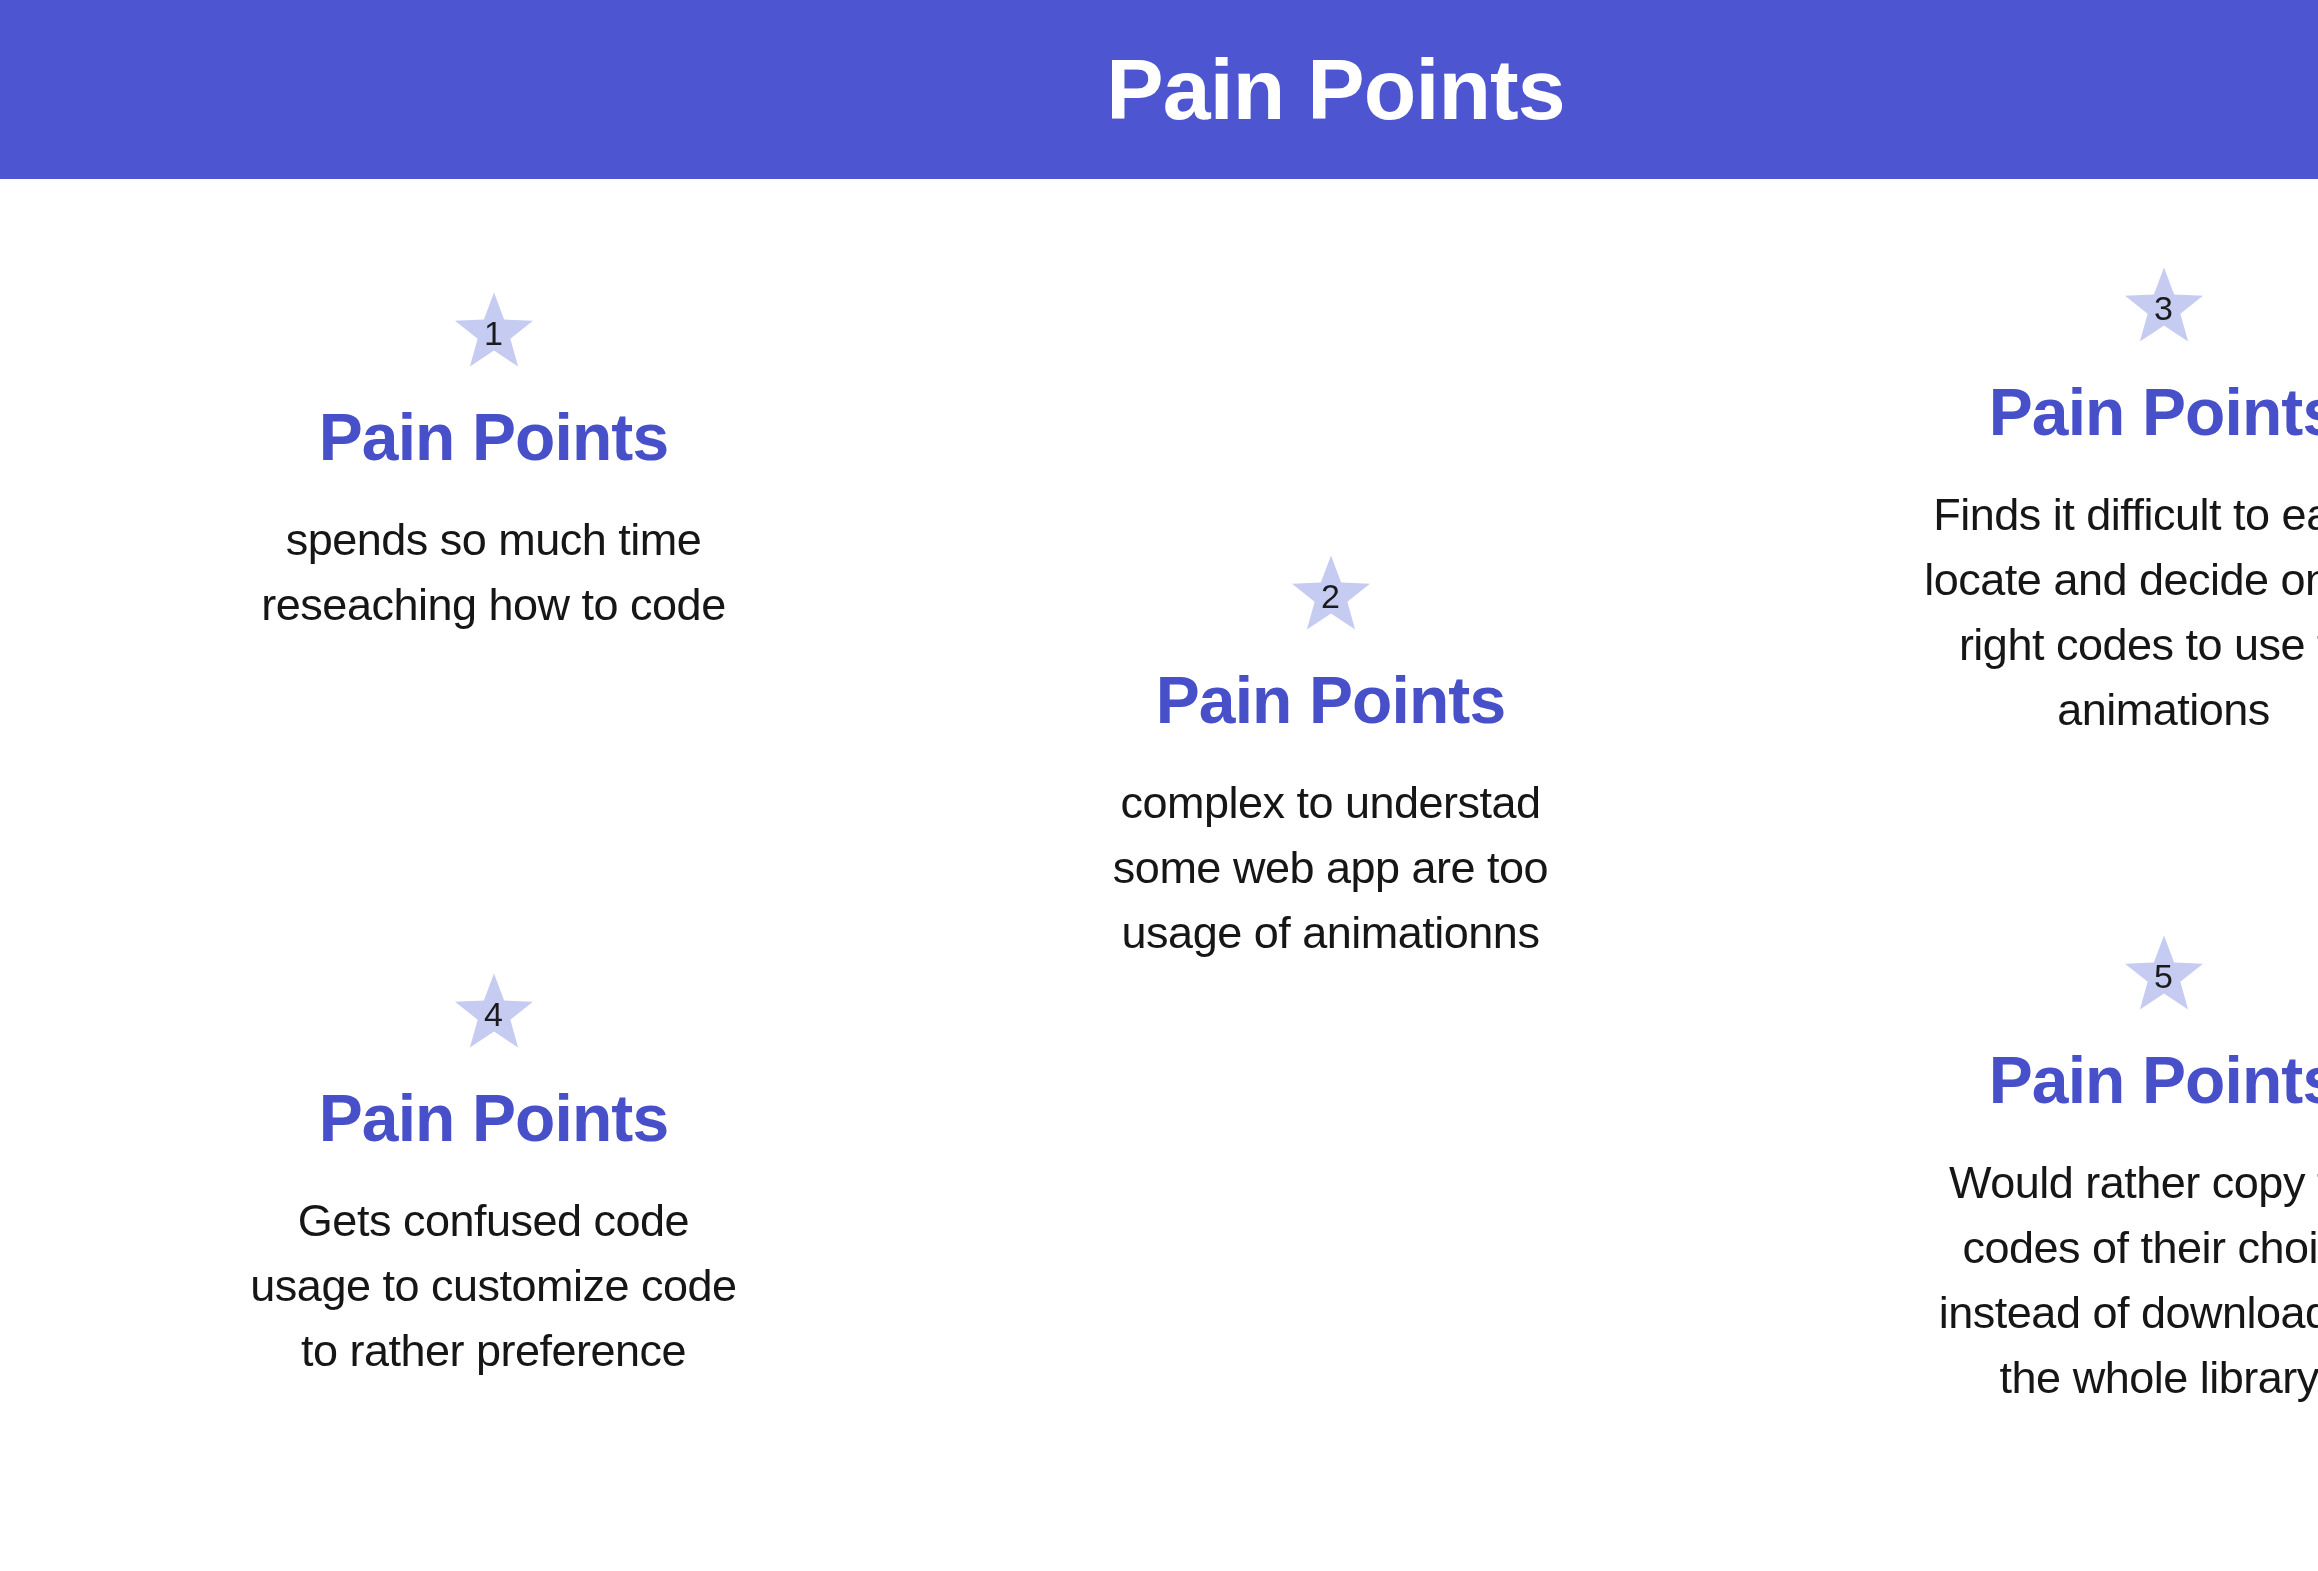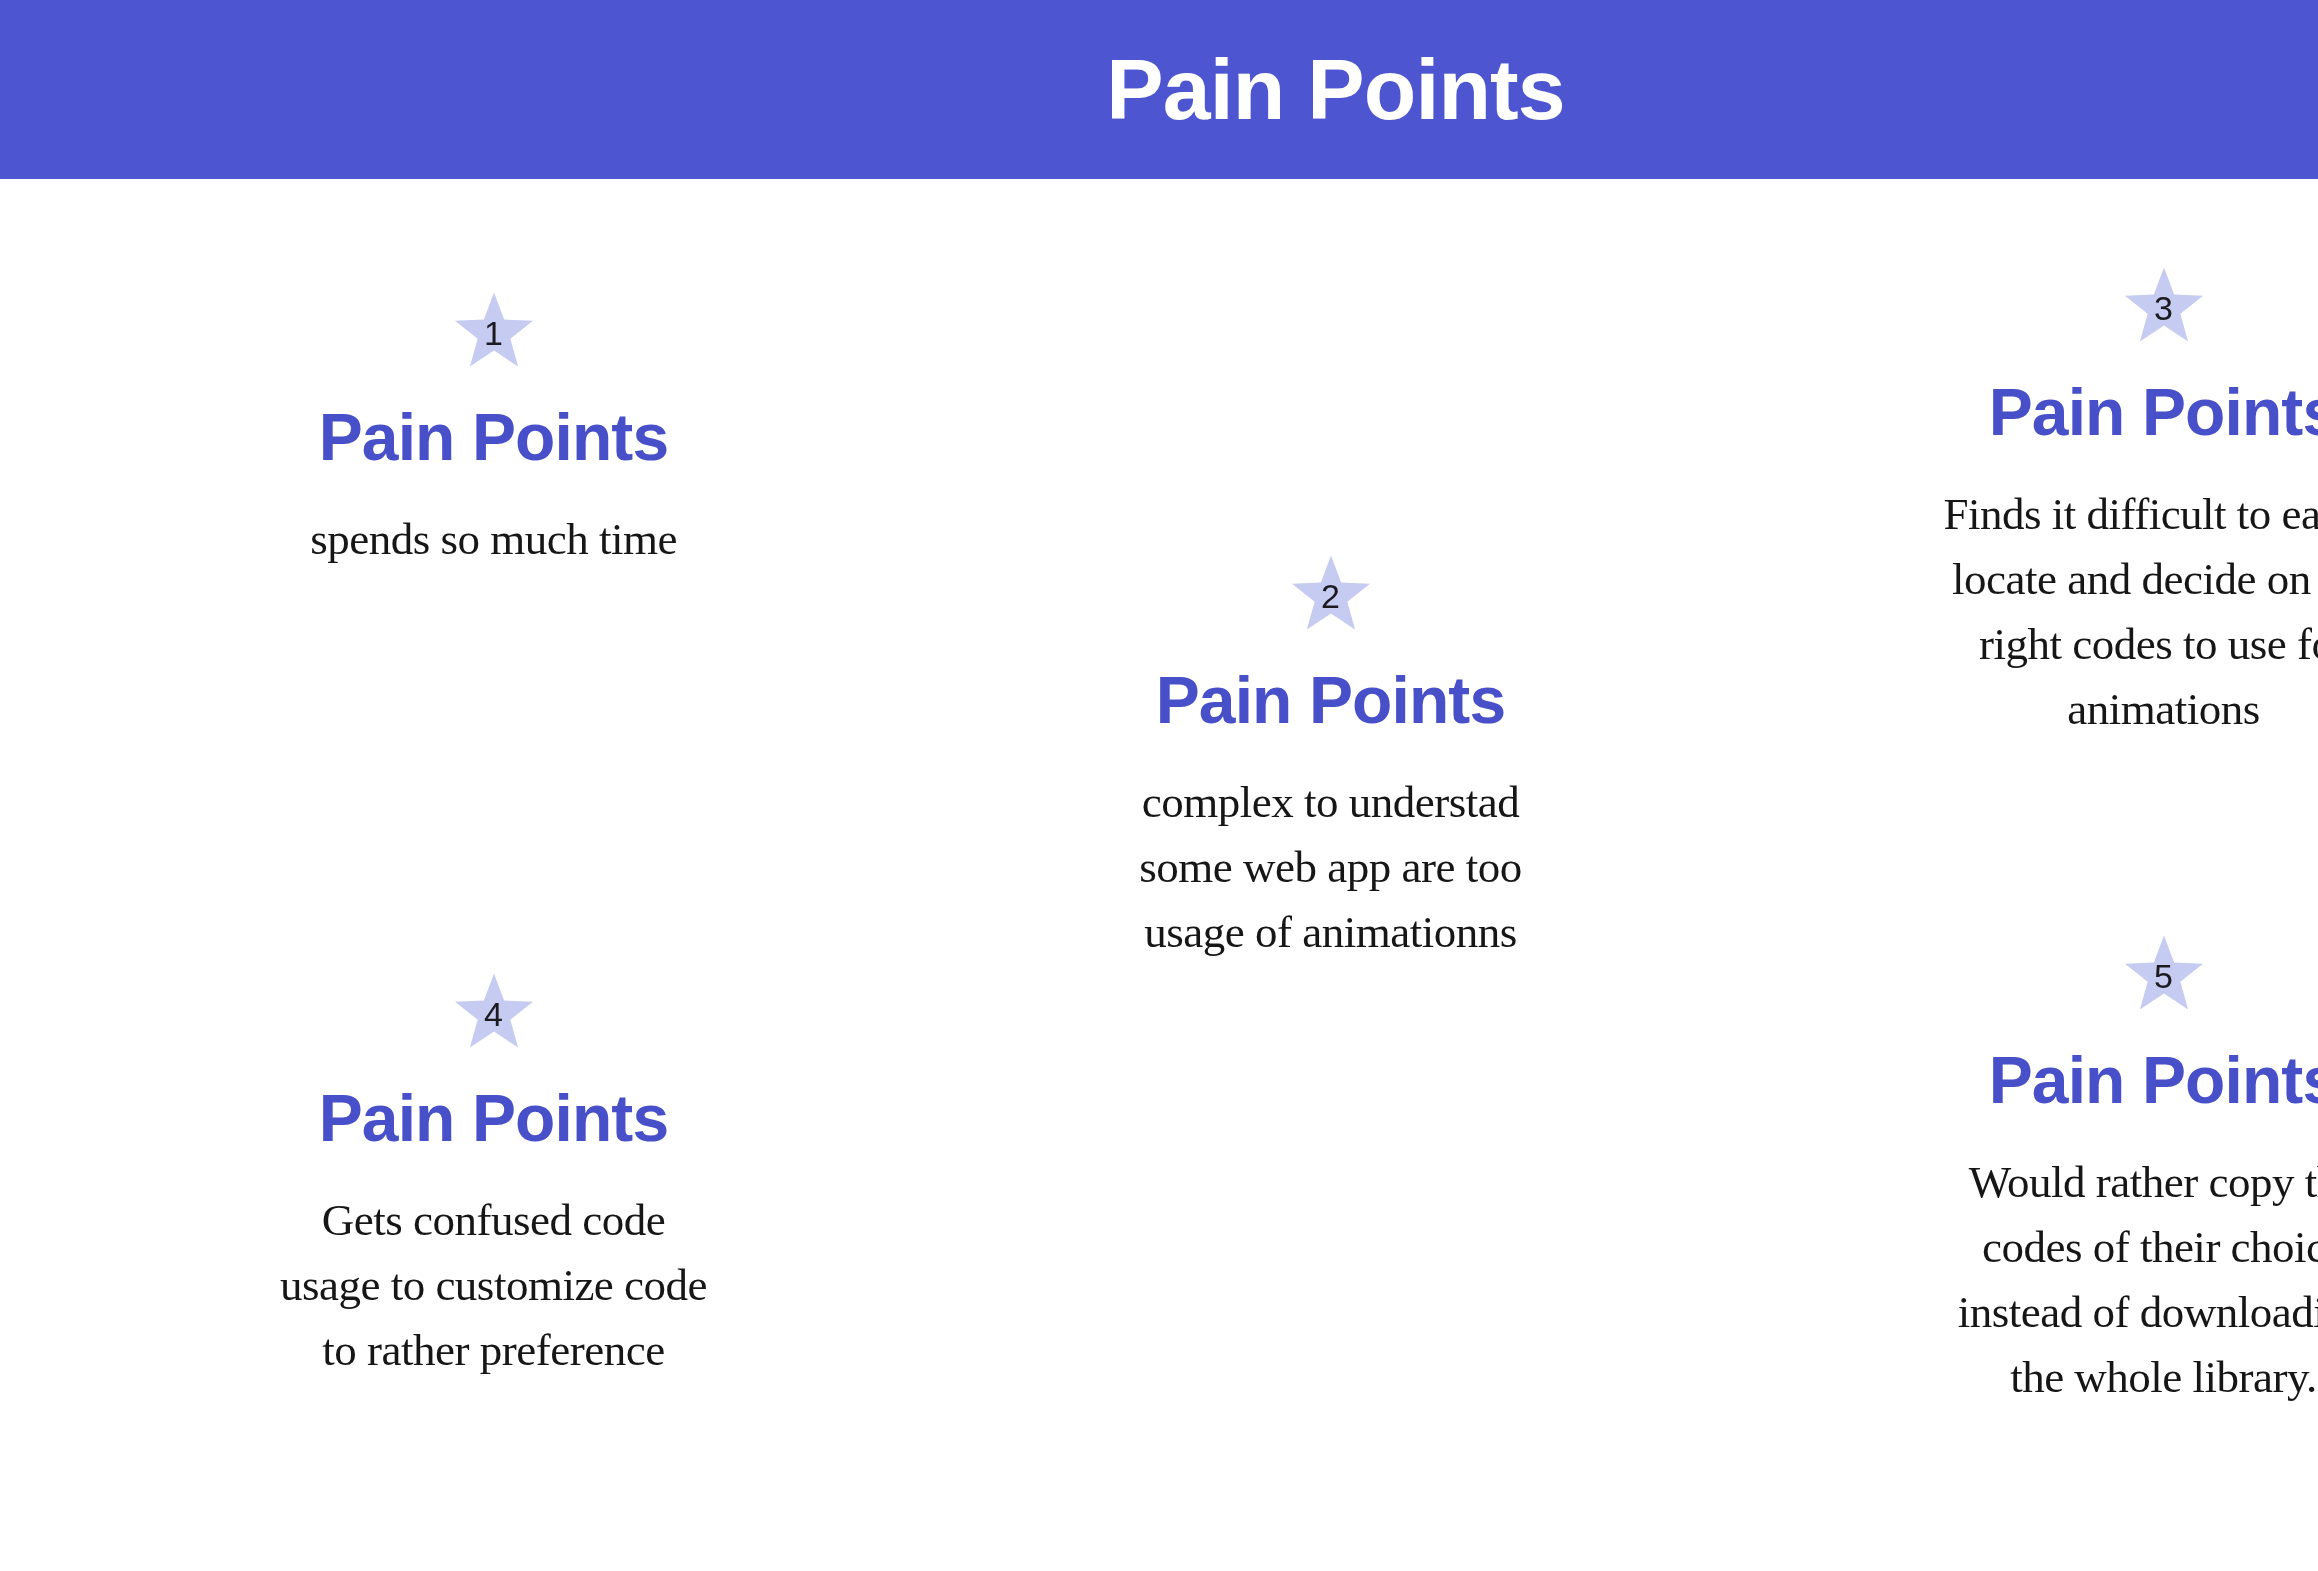--- a/index.html
+++ b/index.html
@@ -46,21 +46,20 @@
     letter-spacing:-0.9px;
     color:var(--heading-color,#4850c9);
     white-space:nowrap;
   }
   .sec-body{
     margin-top:37px;
     font-size:45px;line-height:65px;letter-spacing:-0.5px;
     color:var(--body-color,#161616);
     text-align:center;
     font-weight:400;
-    font-family:Liberation Serif, serif;
   }
   .body-line{white-space:nowrap;}
 </style>
 </head>
 <body>
 
 <div class="canvas">
 
   <div class="header">
     <div class="header-title">Pain Points</div>
@@ -69,20 +68,21 @@
   <div class="section sec-1">
     <div class="star-wrap">
       <svg viewBox="0 0 200 181" aria-hidden="true">
         <polygon class="star-fill" points="100,0 124.7,66 195.1,69.1 139.9,113 158.8,180.9 100,142 41.2,180.9 60.1,113 4.9,69.1 75.3,66"></polygon>
       </svg>
       <div class="star-number">1</div>
     </div>
     <div class="sec-heading">Pain Points</div>
     <div class="sec-body">
       <div class="body-line">spends so much time</div>
+      <div class="body-line">reseaching how to code</div>
     </div>
   </div>
 
   <div class="section sec-2">
     <div class="star-wrap">
       <svg viewBox="0 0 200 181" aria-hidden="true">
         <polygon class="star-fill" points="100,0 124.7,66 195.1,69.1 139.9,113 158.8,180.9 100,142 41.2,180.9 60.1,113 4.9,69.1 75.3,66"></polygon>
       </svg>
       <div class="star-number">2</div>
     </div>

